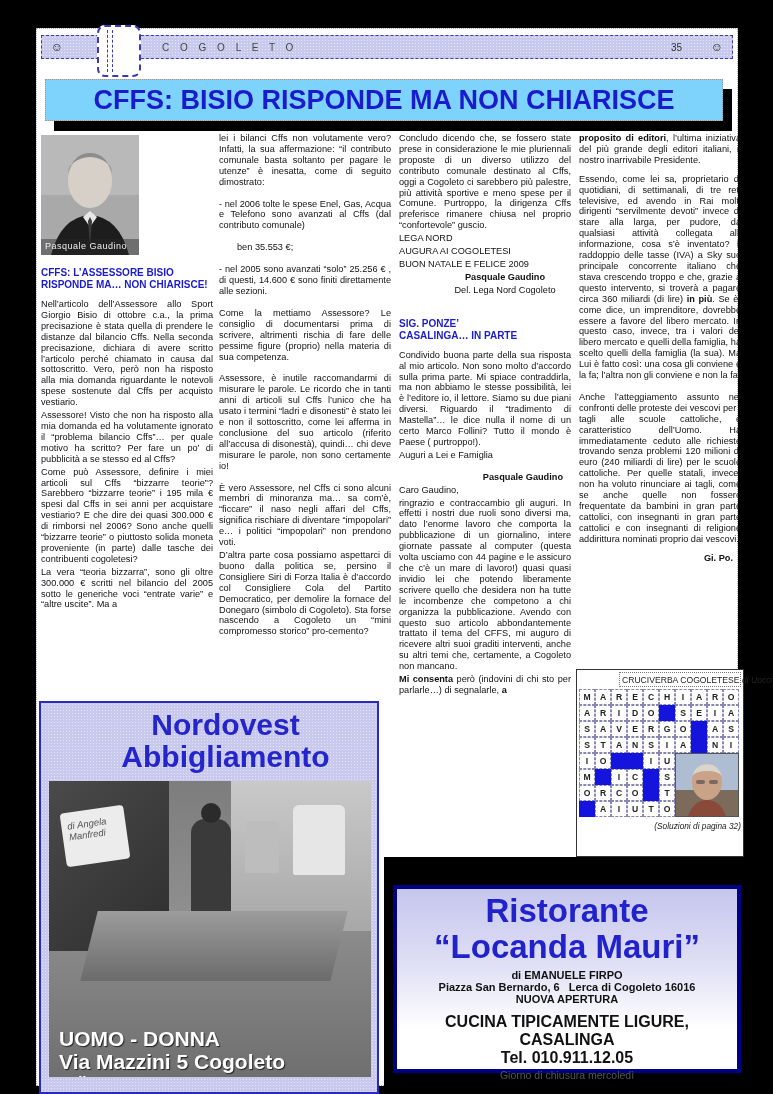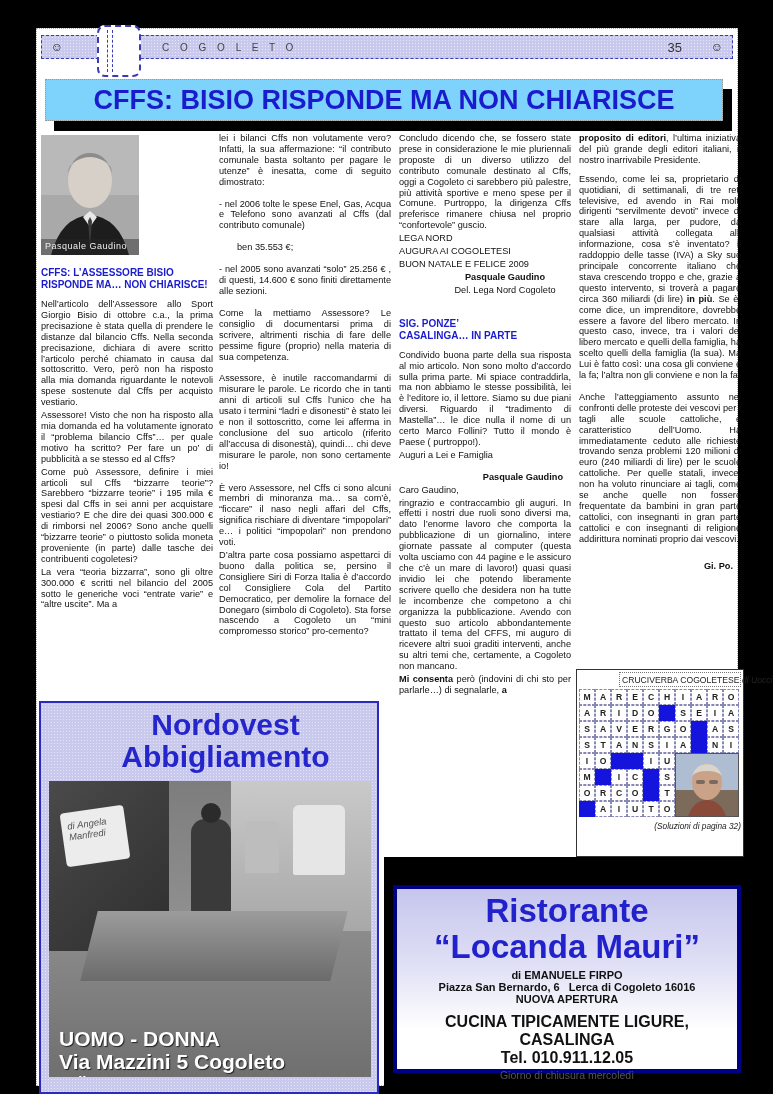--- a/index.html
+++ b/index.html
@@ -15,21 +15,21 @@
   .masthead{
     position:absolute;left:4px;top:6px;width:692px;height:24px;
     background:#c9c9ee;border:1px dashed #3b3bb4;box-sizing:border-box;
     background-image:radial-gradient(rgba(255,255,255,.55) 1px,transparent 1px);
     background-size:3px 3px;
     display:flex;align-items:center;color:#333;font-size:11px;
   }
   .masthead .smiley{width:30px;text-align:center;font-size:12px;color:#222;}
   .masthead .mast-title{margin-left:90px;letter-spacing:4px;font-size:10px;color:#444;}
   .masthead .spacer{flex:1;}
-  .masthead .page-num{font-size:13px;color:#333;margin-right:20px;}
+  .masthead .page-num{font-size:10px;color:#333;margin-right:20px;}
   .notepad{
     position:absolute;left:60px;top:-4px;width:44px;height:52px;
     background:#fff;border:2px dashed #3b3bb4;border-radius:8px;box-sizing:border-box;
   }
   .notepad .line1,.notepad .line2{
     position:absolute;top:3px;bottom:3px;width:0;border-left:1px dashed #3b3bb4;
   }
   .notepad .line1{left:8px;} .notepad .line2{left:13px;}
   
   .headline-box{
@@ -217,21 +217,21 @@
     <p class="sig-right">Pasquale Gaudino</p>
     <p>Caro Gaudino,</p>
     <p>ringrazio e contraccambio gli auguri. In effetti i nostri due ruoli sono diversi ma, dato l’enorme lavoro che comporta la pubblicazione di un giornalino, intere giornate passate al computer (questa volta usciamo con 44 pagine e le assicuro che c’è un mare di lavoro!) quasi quasi invidio lei che potendo liberamente scrivere quello che desidera non ha tutte le incombenze che competono a chi organizza la pubblicazione. Avendo con questo suo articolo abbondantemente trattato il tema del CFFS, mi auguro di ricevere altri suoi graditi interventi, anche su altri temi che, certamente, a Cogoleto non mancano.</p>
     <p><b>Mi consenta</b><span> però (indovini di chi sto per parlarle…) di segnalarle, </span><b>a</b></p>
   </div>
 
   <div class="col" id="col4">
     <p><b>proposito di editori</b><span>, l’ultima iniziativa del più grande degli editori italiani, il nostro inarrivabile Presidente.</span></p>
     <p class="gap" style="margin-top:8px"><span>Essendo, come lei sa, proprietario di quotidiani, di settimanali, di tre reti televisive, ed avendo in Rai molti dirigenti “servilmente devoti” invece di stare alla larga, per pudore, da qualsiasi attività collegata all’ informazione, cosa s’è inventato? il raddoppio delle tasse (IVA) a Sky suo principale concorrente italiano che stava crescendo troppo e che, grazie a questo intervento, si troverà a pagare circa 360 miliardi (di lire) </span><b>in più</b><span>. Se è, come dice, un imprenditore, dovrebbe essere a favore del libero mercato. In questo caso, invece, tra i valori del libero mercato e quelli della famiglia, ha scelto quelli della famiglia (la sua). Ma Lui è fatto così: una cosa gli conviene e la fa; l’altra non gli conviene e non la fa.</span></p>
     <p>Anche l’atteggiamento assunto nei confronti delle proteste dei vescovi per i tagli alle scuole cattoliche, è caratteristico dell’Uomo. Ha immediatamente ceduto alle richieste trovando senza problemi 120 milioni di euro (240 miliardi di lire) per le scuole cattoliche. Per quelle statali, invece, non ha voluto rinunciare ai tagli, come se anche quelle non fossero frequentate da bambini in gran parte cattolici, con insegnanti in gran parte cattolici e con insegnanti di religione addirittura nominati proprio dai vescovi.</p>
-    <p class="sig-right" style="margin-top:16px">Gi. Po.</p>
+    <p class="sig-right" style="margin-top:8px">Gi. Po.</p>
   </div>
 
   <div class="crossword">
     <div class="xw-title">
       <span>CRUCIVERBA COGOLETESE</span>
       <em>di Uocci</em>
     </div>
     <div class="xw-grid-wrap">
       <div class="xw-grid">
           <div class="xw-cell">M</div>

